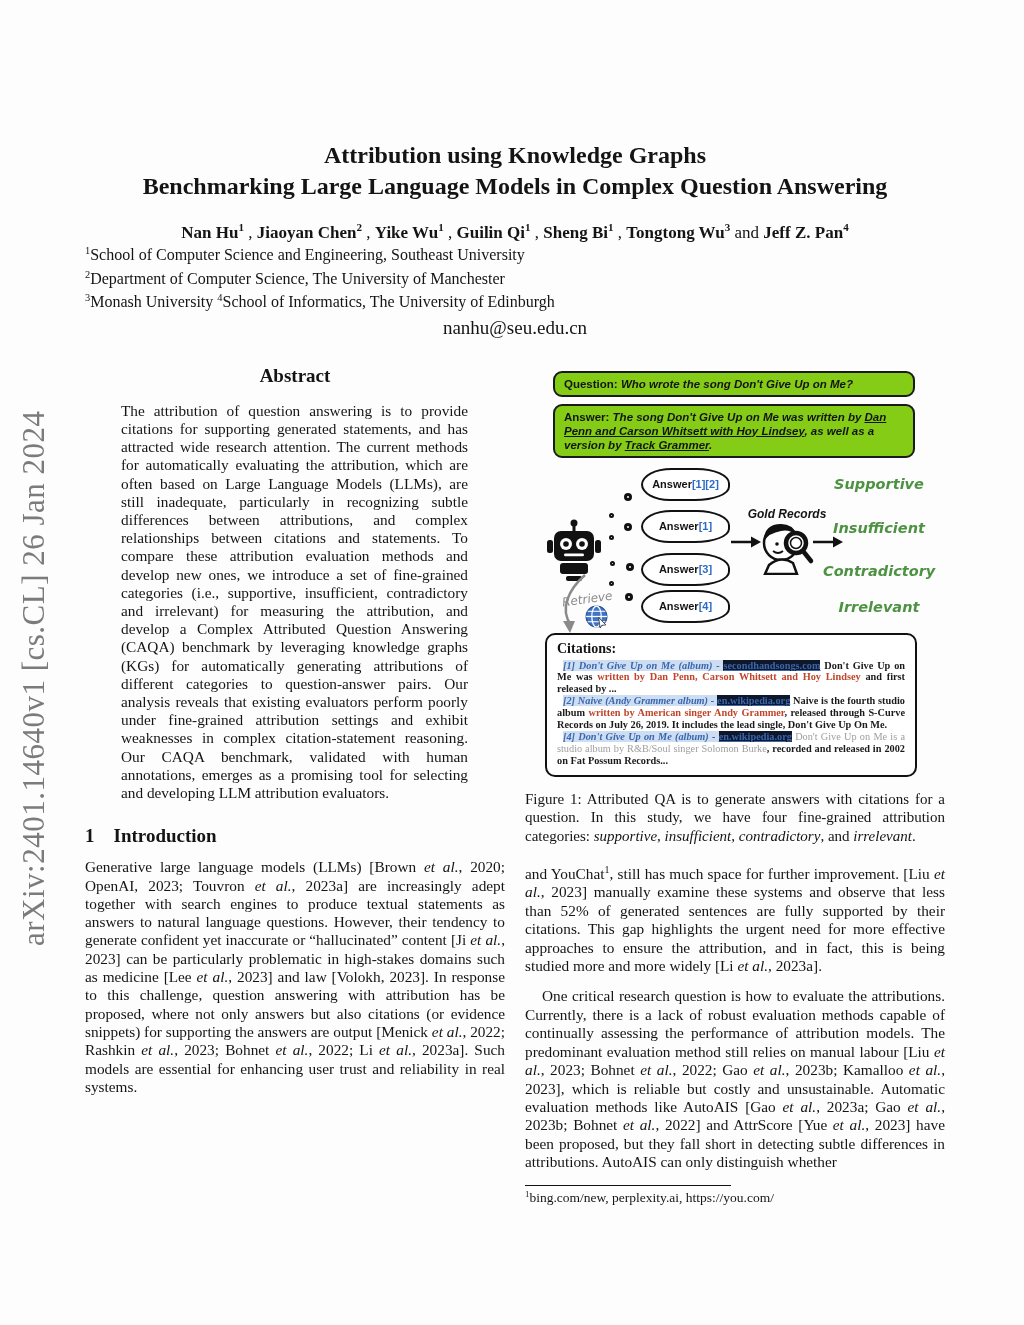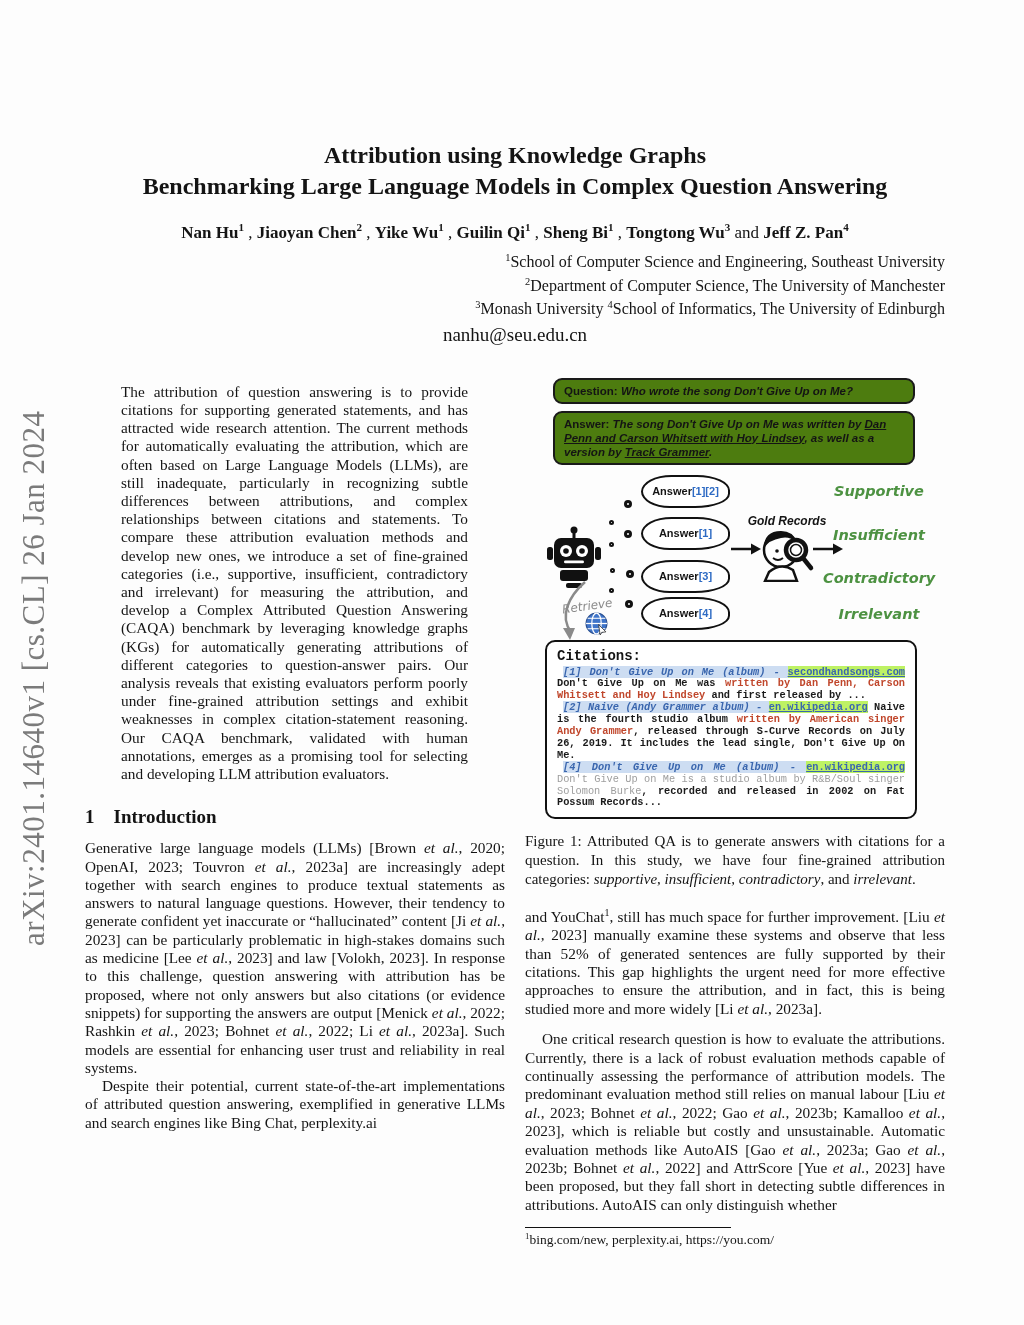--- a/index.html
+++ b/index.html
@@ -11,75 +11,75 @@
   
   .arxiv-strip {
     position:absolute; left:16px; top:946px;
     transform:rotate(-90deg); transform-origin:0 0;
     font-size:31px; color:#7b7b7b; white-space:nowrap; letter-spacing:.5px;
   }
   
   .main { position:absolute; left:85px; top:140px; width:860px; }
   .title { text-align:center; font-size:24px; font-weight:bold; line-height:31px; }
   .authors { text-align:center; font-size:17px; margin-top:21px; }
-  .affils { text-align:right; font-size:16px; line-height:23.5px; margin-top:7px; }
+  .affils { text-align:left; font-size:16px; line-height:23.5px; }
   .email { text-align:center; font-size:19px; margin-top:3px; }
   
   .columns { display:flex; gap:20px; margin-top:22px; }
   .col { width:420px; flex:0 0 420px; }
   .abstract-heading { text-align:center; font-size:19px; font-weight:bold; margin:4px 0 13px; }
   .abstract-text { font-size:15.3px; line-height:18.2px; text-align:justify; padding:0 37px 0 36px; }
   .section-heading { font-size:19px; font-weight:bold; margin:23px 0 11px; }
   .section-heading .num { margin-right:19px; }
   .para { font-size:15.3px; line-height:18.3px; text-align:justify; margin:0; }
   .para.indent { text-indent:17px; }
   
   .figcol { padding-top:10px; }
   .qbox {
-    border:2px solid #1a1a1a; border-radius:9px; background:#4d7c0f;
+    border:2px solid #1a1a1a; border-radius:9px; background:#84cc16;
     margin:0 30px 7px 28px; padding:4px 9px;
     font-family:"Liberation Sans", sans-serif; font-size:11.5px; line-height:14px;
   }
   .diagram { position:relative; height:168px; margin-top:3px; }
   .cloud {
     position:absolute; left:116px; width:89px; height:33px; background:#fff;
     border:2.5px solid #111; border-radius:48% 52% 55% 45% / 70% 65% 60% 70%;
     display:flex; align-items:center; justify-content:center;
     font-family:"Liberation Sans", sans-serif; font-size:11px; white-space:nowrap;
   }
   .dot { position:absolute; border-radius:50%; background:#fff; border:2.5px solid #111; }
   .dot.sm { width:5px; height:5px; }
   .dot.lg { width:8px; height:8px; border-width:3.5px; }
   .gold-label { position:absolute; left:212px; top:42px; width:100px; text-align:center;
     font-family:"Liberation Sans", sans-serif; font-style:italic; font-weight:bold; font-size:12px; }
   .cat-label { position:absolute; left:298px; width:112px; text-align:center; color:#4d9242;
     font-family:"DejaVu Sans", sans-serif; font-style:italic; font-weight:bold; font-size:14.5px; }
   .retrieve-label { position:absolute; left:37px; top:127px; color:#8a8a8a;
     font-family:"DejaVu Sans", sans-serif; font-style:italic; font-size:12px; transform:rotate(-8deg); }
   .citebox { border:2.5px solid #111; border-radius:10px; background:#fff;
-    margin:0 28px 0 20px; padding:6px 10px 8px; font-family:Liberation Mono, monospace; }
+    margin:0 28px 0 20px; padding:6px 10px 8px; font-family:Liberation Serif, serif; }
   .cite-header { font-size:14px; font-weight:bold; margin-bottom:3px; }
   .cite-entry { margin:0; font-size:10.3px; line-height:11.9px; font-weight:bold;
     text-indent:6px; text-align:justify; color:#1a1a1a; }
   .caption { font-size:15px; line-height:18.8px; text-align:justify; margin-top:13px; }
   .rc-para { font-size:15.3px; line-height:18.4px; text-align:justify; margin:19px 0 0; }
   .rc-para.indent { text-indent:17px; margin-top:12px; }
   .footnote { margin-top:13px; }
   .footnote-rule { width:206px; border:none; border-top:1.5px solid #111; margin:0 0 4px; }
   .footnote-text { font-size:13.5px; }
   
   .seg-b { font-weight:bold; }
   .seg-i { font-style:italic; }
   .seg-u { text-decoration:underline; }
   .seg-sup { vertical-align:super; font-size:.65em; line-height:0; }
   .seg-blue { color:#2e6bc4; }
   .seg-red { color:#c0462b; }
   .seg-gray { color:#9e9e9e; font-weight:normal; }
   .seg-cl { color:#3a66ae; background:#cdddf2; font-style:italic; }
-  .seg-cd { color:#3a66ae; background:#bef264; text-decoration:underline; }
+  .seg-cd { color:#3a66ae; background:#0f172a; text-decoration:underline; }
   .arrow-svg, .icon-svg { position:absolute; }
 </style>
 </head>
 <body>
 
 <div class="arxiv-strip">arXiv:2401.14640v1  [cs.CL]  26 Jan 2024</div>
 
 <div class="main">
 
   <div class="title">
@@ -90,26 +90,26 @@
   <div class="affils">
     <div><span class="seg-sup">1</span><span>School of Computer Science and Engineering, Southeast University</span></div>
     <div><span class="seg-sup">2</span><span>Department of Computer Science, The University of Manchester</span></div>
     <div><span class="seg-sup">3</span><span>Monash University </span><span class="seg-sup">4</span><span>School of Informatics, The University of Edinburgh</span></div>
   </div>
   <div class="email">nanhu@seu.edu.cn</div>
 
   <div class="columns">
 
     <div class="col">
+      <div class="abstract-heading">Abstract</div>
       <p class="abstract-text">The attribution of question answering is to provide citations for supporting generated statements, and has attracted wide research attention. The current methods for automatically evaluating the attribution, which are often based on Large Language Models (LLMs), are still inadequate, particularly in recognizing subtle differences between attributions, and complex relationships between citations and statements. To compare these attribution evaluation methods and develop new ones, we introduce a set of fine-grained categories (i.e., supportive, insufficient, contradictory and irrelevant) for measuring the attribution, and develop a Complex Attributed Question Answering (CAQA) benchmark by leveraging knowledge graphs (KGs) for automatically generating attributions of different categories to question-answer pairs. Our analysis reveals that existing evaluators perform poorly under fine-grained attribution settings and exhibit weaknesses in complex citation-statement reasoning. Our CAQA benchmark, validated with human annotations, emerges as a promising tool for selecting and developing LLM attribution evaluators.</p>
       <div class="section-heading">
         <span class="num">1</span><span>Introduction</span>
       </div>
       <p class="para"><span>Generative large language models (LLMs) [Brown </span><span class="seg-i">et al.</span><span>, 2020; OpenAI, 2023; Touvron </span><span class="seg-i">et al.</span><span>, 2023a] are increasingly adept together with search engines to produce textual statements as answers to natural language questions. However, their tendency to generate confident yet inaccurate or “hallucinated” content [Ji </span><span class="seg-i">et al.</span><span>, 2023] can be particularly problematic in high-stakes domains such as medicine [Lee </span><span class="seg-i">et al.</span><span>, 2023] and law [Volokh, 2023]. In response to this challenge, question answering with attribution has be proposed, where not only answers but also citations (or evidence snippets) for supporting the answers are output [Menick </span><span class="seg-i">et al.</span><span>, 2022; Rashkin </span><span class="seg-i">et al.</span><span>, 2023; Bohnet </span><span class="seg-i">et al.</span><span>, 2022; Li </span><span class="seg-i">et al.</span><span>, 2023a]. Such models are essential for enhancing user trust and reliability in real systems.</span></p>
-      <p class="para indent"><span>Despite their potential, current state-of-the-art implementations of attributed question answering, exemplified in generative LLMs and search engines like Bing Chat, perplexity.ai</span></p>
     </div>
 
     <div class="col figcol">
 
       <div>
         <div class="qbox"><span class="seg-b">Question: </span><span class="seg-b seg-i">Who wrote the song Don't Give Up on Me?</span></div>
         <div class="qbox"><span class="seg-b">Answer: </span><span class="seg-b seg-i">The song Don't Give Up on Me was written by </span><span class="seg-b seg-i seg-u">Dan Penn and Carson Whitsett with Hoy Lindsey</span><span class="seg-b seg-i">, as well as a version by </span><span class="seg-b seg-i seg-u">Track Grammer</span><span class="seg-b seg-i">.</span></div>
 
         <div class="diagram">
 

